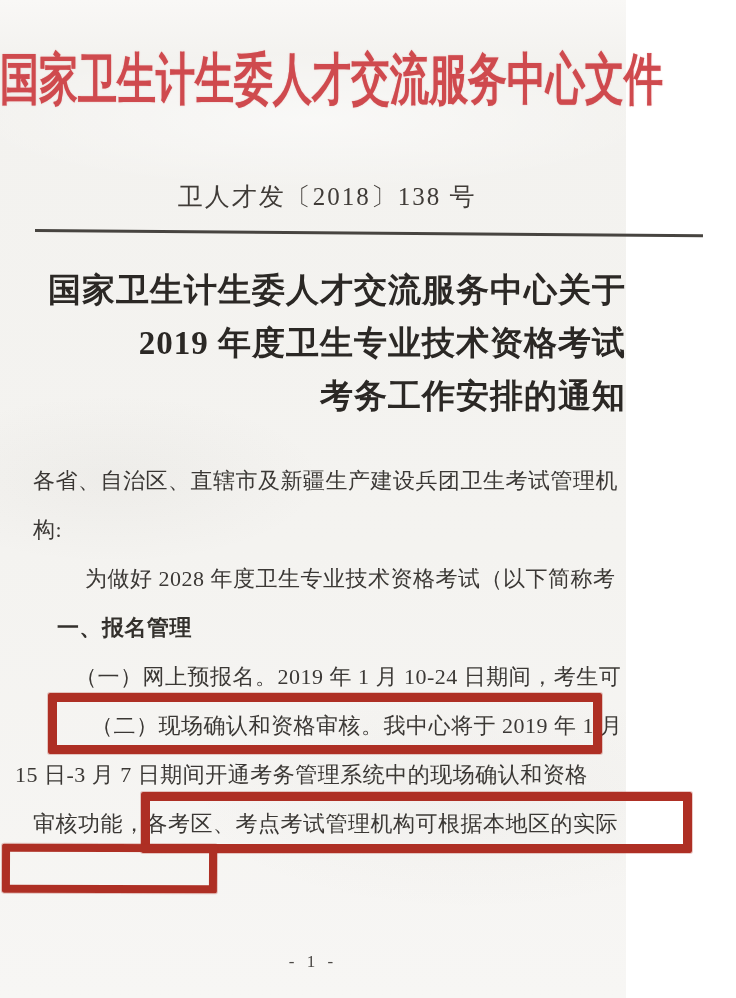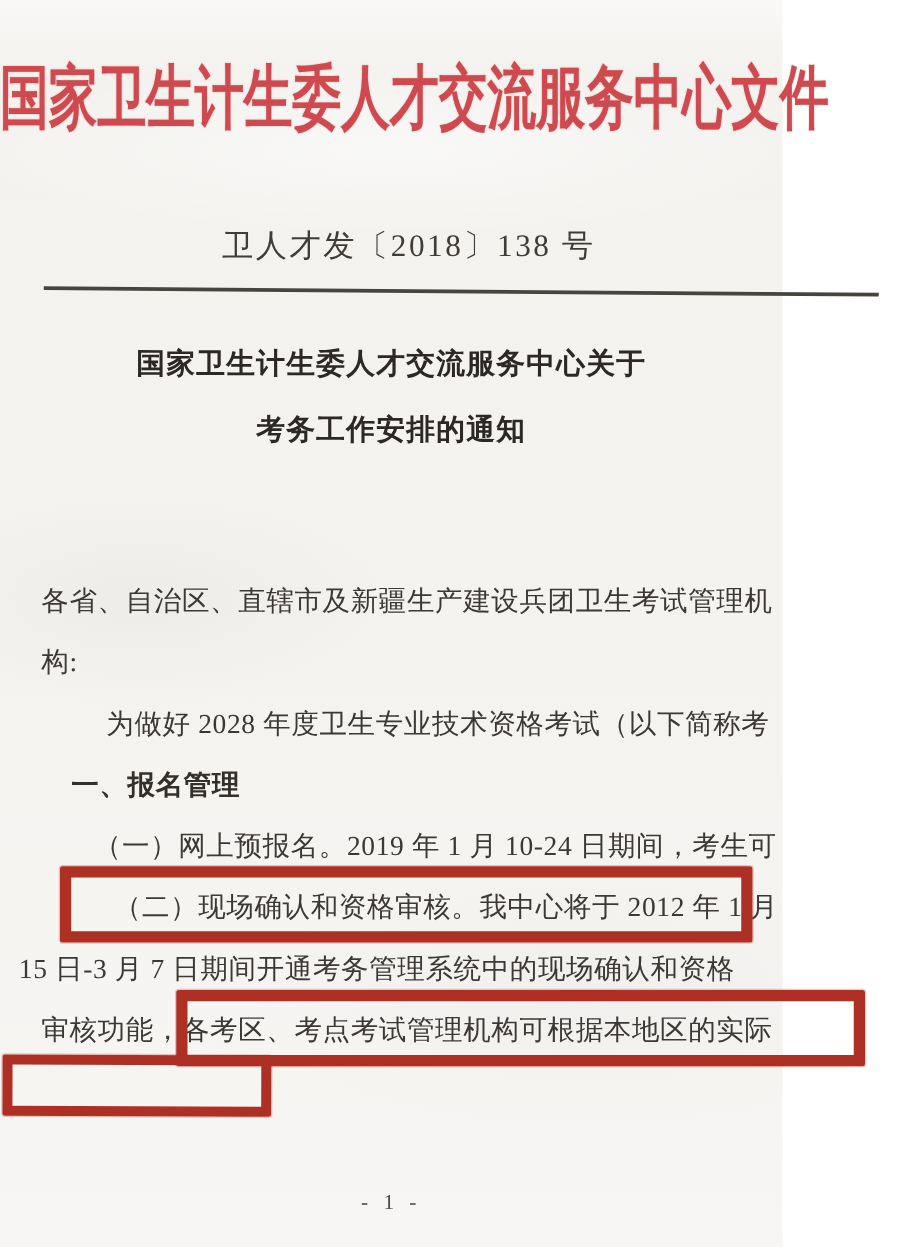--- a/index.html
+++ b/index.html
@@ -32,22 +32,22 @@
     position:absolute; top:180px; left:0; right:0; text-align:center;
     font-size:25px; color:#403c38; letter-spacing:2px;padding-left:28px;
   }
 
   .separator {
     position:absolute; top:229px; left:35px; width:668px; height:3px;
     background:#474440; transform:rotate(0.45deg); transform-origin:left center;
   }
 
   .doc-title {
-    position:absolute; top:264px; left:0; right:0; text-align:center;
-    font-weight:bold; color:#2b2825; font-size:23px; line-height:53px;
+    position:absolute; top:264px; left:0; right:0; text-align:right;
+    font-weight:bold; color:#2b2825; font-size:33px; line-height:53px;
     letter-spacing:1px; white-space:nowrap;
   }
 
   .body-text {
     position:absolute; top:456px; left:33px; width:676px;
     font-size:22px; line-height:49px; letter-spacing:0.5px; color:#3b3835;
   }
   .line { height:49px; white-space:nowrap; }
   .indent2  { text-indent:52px; }
   .indent-h { text-indent:24px; }
@@ -76,30 +76,31 @@
 <div class="page">
 
   <div class="org-title">国家卫生计生委人才交流服务中心文件</div>
 
   <div class="doc-number">卫人才发〔2018〕138 号</div>
 
   <div class="separator"></div>
 
   <div class="doc-title">
     <div>国家卫生计生委人才交流服务中心关于</div>
+    <div>2019 年度卫生专业技术资格考试</div>
     <div>考务工作安排的通知</div>
   </div>
 
   <div class="body-text">
     <div class="line">各省、自治区、直辖市及新疆生产建设兵团卫生考试管理机</div>
     <div class="line">构:</div>
     <div class="line indent2">为做好 2028 年度卫生专业技术资格考试（以下简称考</div>
     <div class="line indent-h bold">一、报名管理</div>
     <div class="line indent-i1">（一）网上预报名。2019 年 1 月 10-24 日期间，考生可</div>
-    <div class="line indent-i2">（二）现场确认和资格审核。我中心将于 2012 年 1 月</div>
+    <div class="line indent-i2">（二）现场确认和资格审核。我中心将于 2019 年 1 月</div>
     <div class="line outdent">15 日-3 月 7 日期间开通考务管理系统中的现场确认和资格</div>
     <div class="line">审核功能，各考区、考点考试管理机构可根据本地区的实际</div>
   </div>
 
   <div class="hl hl1"></div>
   <div class="hl hl2"></div>
   <div class="hl hl3"></div>
 
   <div class="page-number">- 1 -</div>
 

